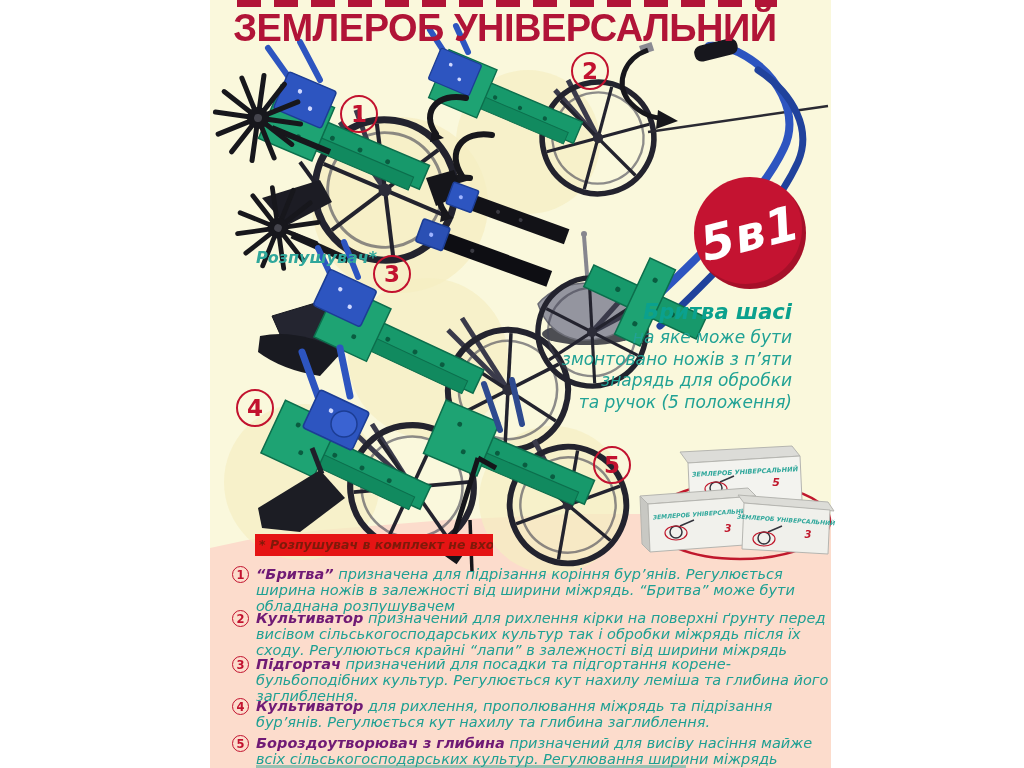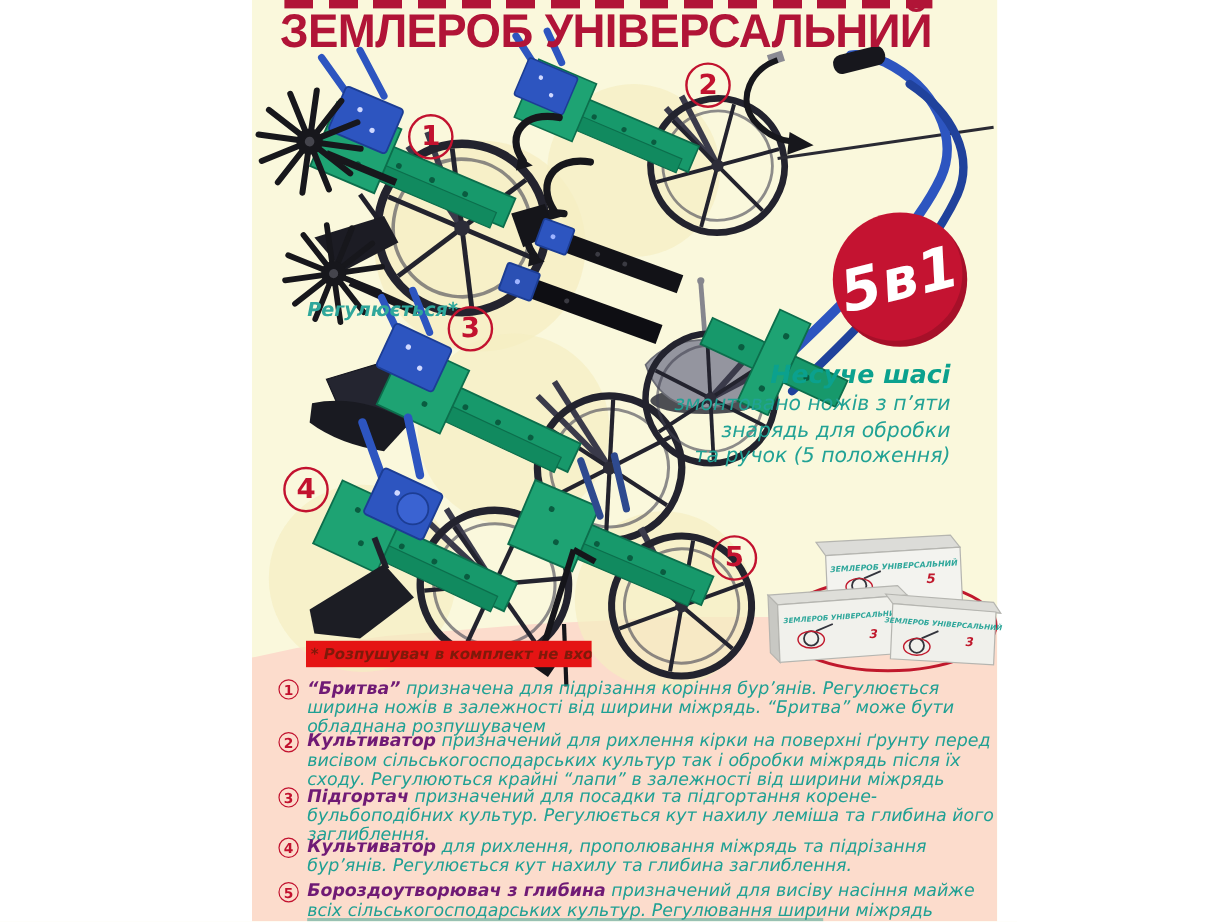--- a/index.html
+++ b/index.html
@@ -266,28 +266,29 @@
   <div class="fig-num" style="left:373px;top:255px;">
       <span>3</span>
     </div>
   <div class="fig-num" style="left:236px;top:389px;">
       <span>4</span>
     </div>
   <div class="fig-num" style="left:593px;top:446px;">
       <span>5</span>
     </div>
 
-  <div class="rozp-label">Регулюється*</div>
+  <div class="rozp-label">Розпушувач*</div>
 
   <div class="badge">
     <span>5в1</span>
   </div>
 
   <div class="chassis-text">
-    <div class="head">Несуче шасі</div>
+    <div class="head">Бритва шасі</div>
+    <div class="ln">на яке може бути</div>
     <div class="ln">змонтовано ножів з п’яти</div>
     <div class="ln">знарядь для обробки</div>
     <div class="ln">та ручок (5 положення)</div>
   </div>
 
   <div class="note-bar">* Розпушувач в комплект не входить.</div>
 
   <div class="item" style="top:566px;">
     <span class="inum">1</span>
     <span class="lead">“Бритва”</span>

